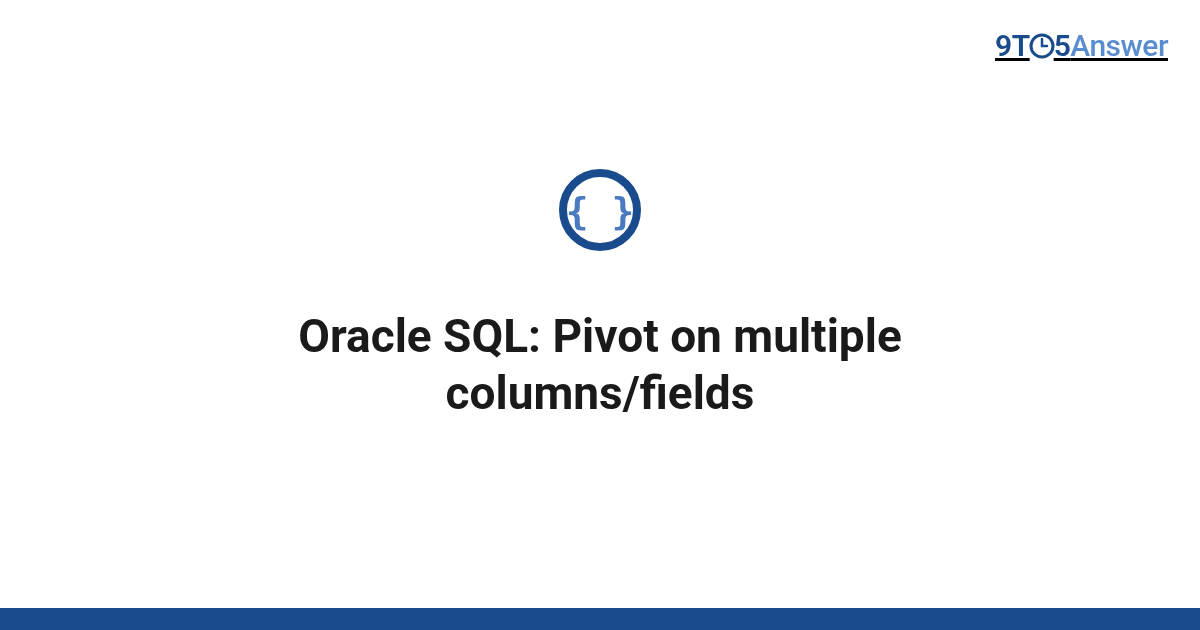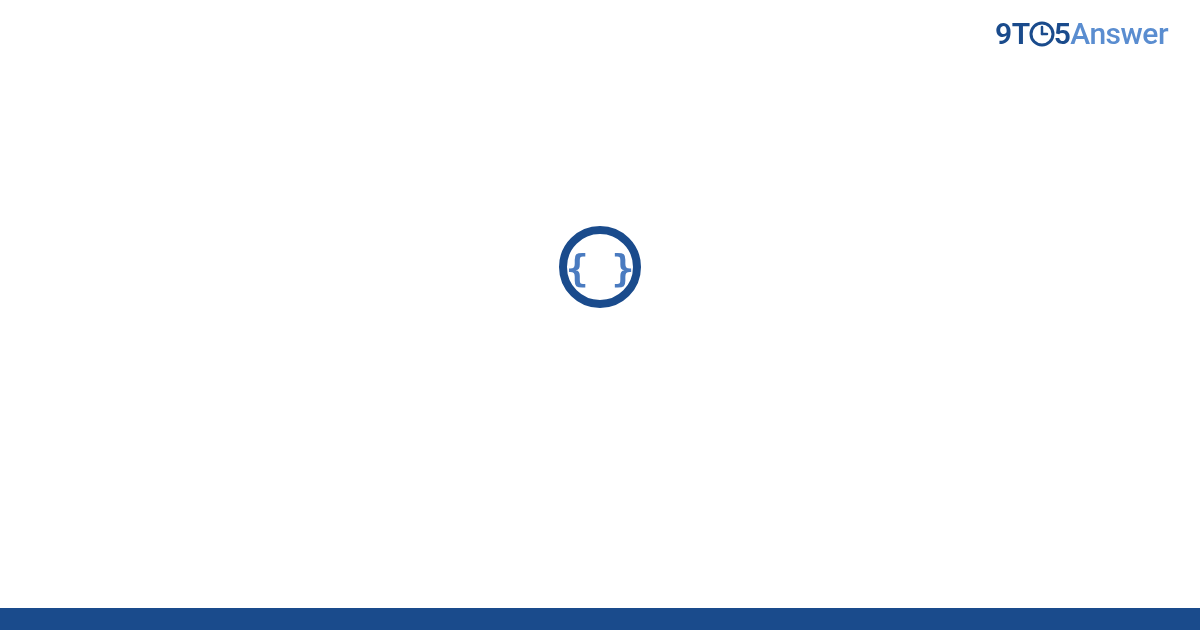--- a/index.html
+++ b/index.html
@@ -10,25 +10,26 @@
     body {
       width: 1200px;
       height: 630px;
       font-family: -apple-system, BlinkMacSystemFont, "Segoe UI", Roboto, Helvetica, Arial, sans-serif;
       background: #ffffff;
       position: relative;
       overflow: hidden;
     }
     .logo {
       position: absolute;
-      top: 16px;
+      top: 28px;
       right: 32px;
       font-size: 30px;
       font-weight: 600;
       letter-spacing: -0.5px;
+      text-decoration: underline;
     }
     .logo .nine {
       color: #1a4b8c;
     }
     .logo .clock {
       display: inline-flex;
       align-items: center;
       justify-content: center;
       vertical-align: middle;
       position: relative;
@@ -92,15 +93,16 @@
     </span><span class="five">5</span><span class="answer">Answer</span>
 </div>
 
 <div class="center-area">
   <div class="code-icon">
     <svg width="84" height="84" viewBox="0 0 84 84">
       <circle cx="42" cy="42" r="37" fill="none" stroke="#1a4b8c" stroke-width="8"></circle>
       <text x="42" y="56" font-size="38" font-weight="700" text-anchor="middle" fill="#4a7bc0" font-family="monospace">{ }</text>
     </svg>
   </div>
+  <h1 class="title">Oracle SQL: Pivot on multiple columns/fields</h1>
 </div>
 
 <div class="bottom-bar"></div>
 
 </body></html>

